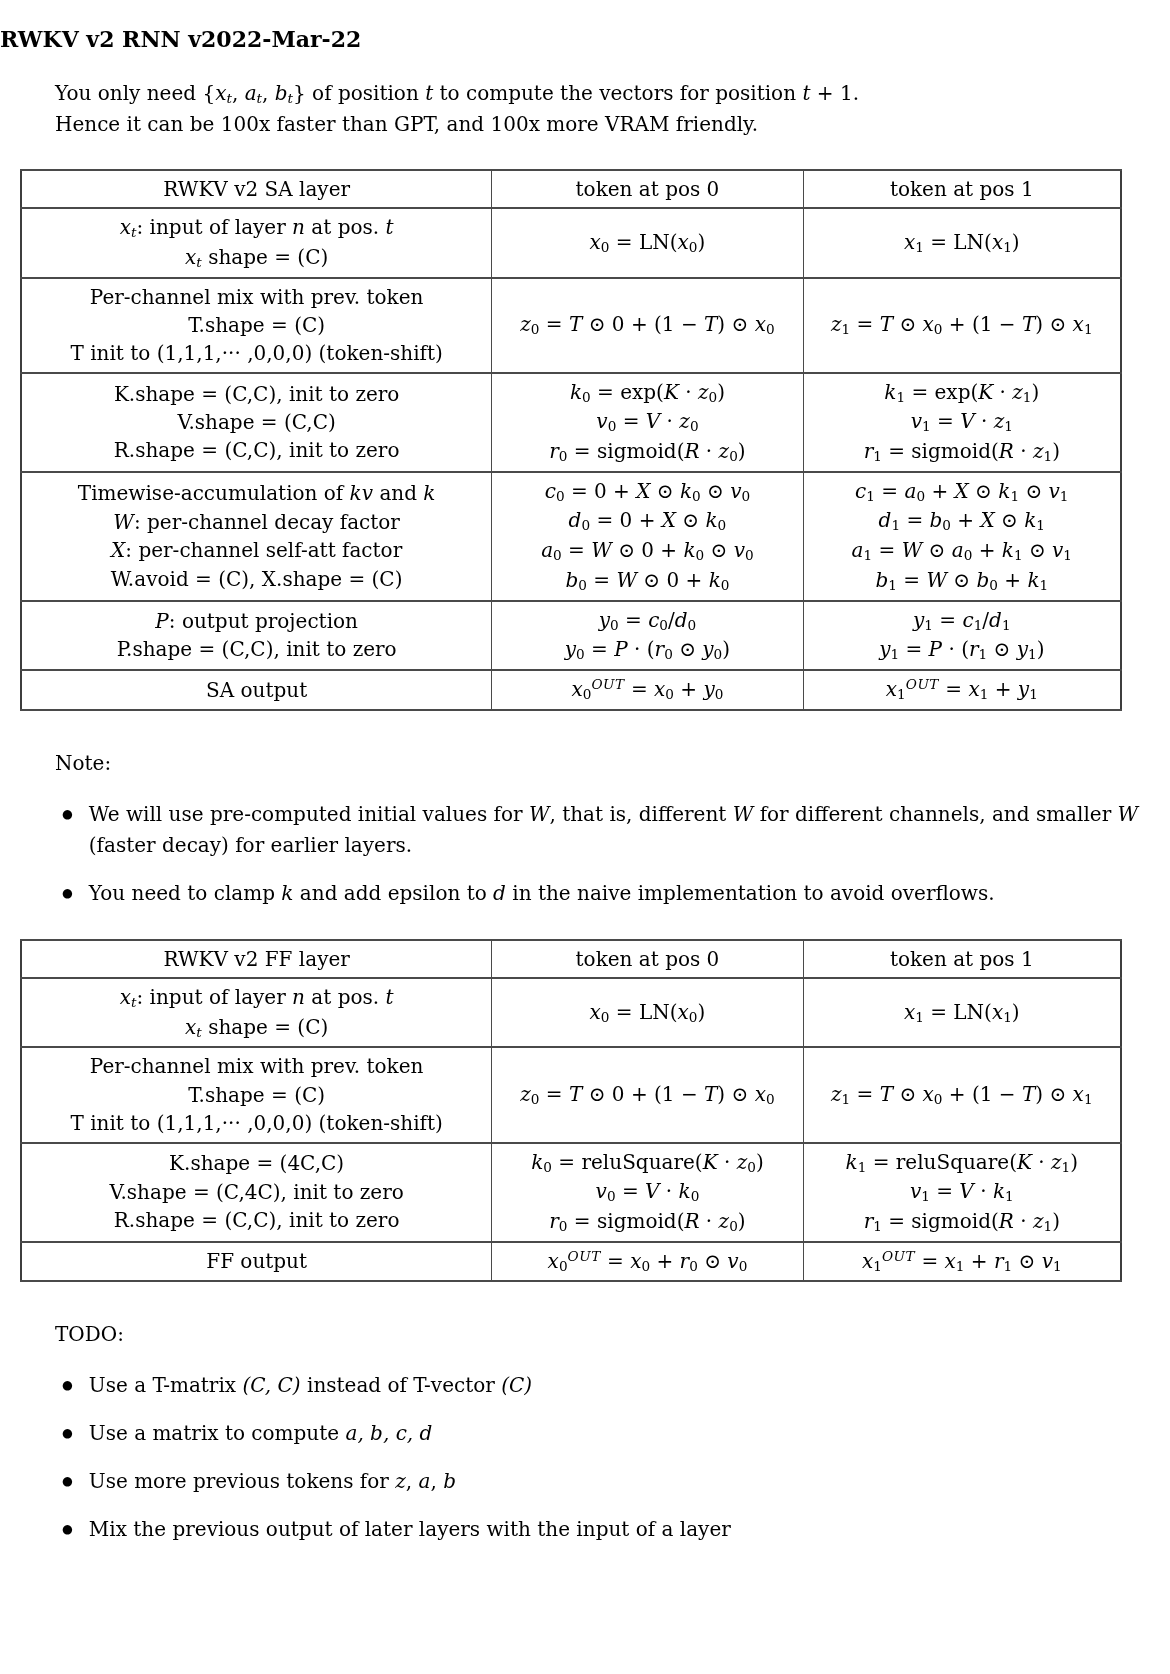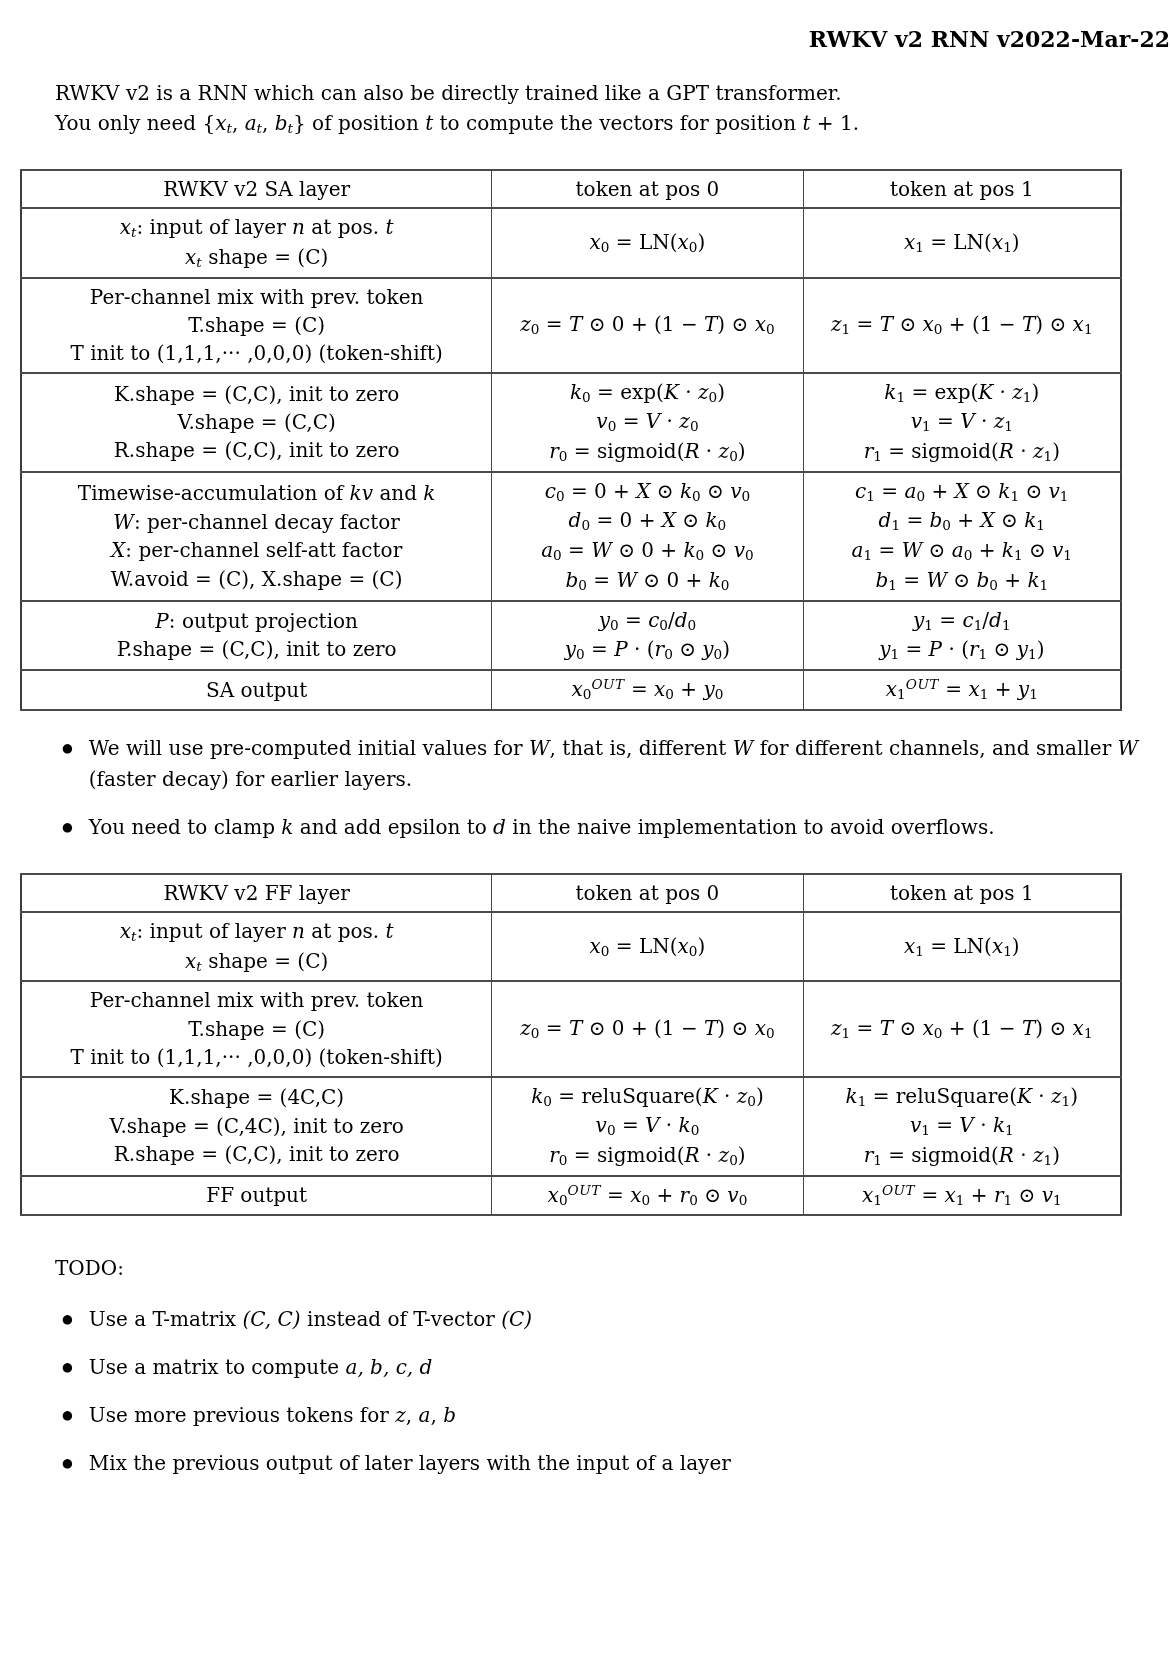--- a/index.html
+++ b/index.html
@@ -5,21 +5,21 @@
   html,body{margin:0;padding:0;background:#ffffff;}
   .page{
     position:relative;
     width:1170px;height:1674px;
     background:#ffffff;color:#000;
     font-family:"DejaVu Serif", "Liberation Serif", serif;
     font-size:20px;
     overflow:hidden;
   }
   .title{
-    text-align:right;
+    text-align:left;
     font-weight:bold;
     font-size:22px;
     padding-top:26px;
     margin:0;
   }
   .intro{margin:26px 30px 0 55px;line-height:1.5;}
   .iline{white-space:nowrap;}
   table.tbl{
     border-collapse:collapse;
     table-layout:fixed;
@@ -50,22 +50,22 @@
   .btext{flex:1 1 auto;}
 </style>
 </head>
 <body>
 
 <div class="page">
 
   <h1 class="title">RWKV v2 RNN v2022-Mar-22</h1>
 
   <div class="intro">
-      <div class="iline">RWKV v2 is a RNN which can also be directly trained like a GPT transformer.</div>
       <div class="iline">You only need {<i>x<sub>t</sub></i>, <i>a<sub>t</sub></i>, <i>b<sub>t</sub></i>} of position <i>t</i> to compute the vectors for position <i>t</i> + 1.</div>
+      <div class="iline">Hence it can be 100x faster than GPT, and 100x more VRAM friendly.</div>
     </div>
 
   <table class="tbl">
     <colgroup>
       <col style="width:42.8%">
         <col style="width:28.3%">
         <col style="width:28.9%">
     </colgroup>
     <thead>
       <tr>
@@ -158,20 +158,21 @@
           <td>
             <div><i>x</i><sub>0</sub><sup><i>OUT</i></sup> = <i>x</i><sub>0</sub> + <i>y</i><sub>0</sub></div>
           </td>
           <td>
             <div><i>x</i><sub>1</sub><sup><i>OUT</i></sup> = <i>x</i><sub>1</sub> + <i>y</i><sub>1</sub></div>
           </td>
         </tr>
       </tbody>
   </table>
 
+  <div class="section-heading">Note:</div>
   <div class="bullets">
       <div class="bullet-item">
         <span class="dot">●</span>
         <span class="btext">We will use pre-computed initial values for <i>W</i>, that is, different <i>W</i> for different channels, and smaller <i>W</i> (faster decay) for earlier layers.</span>
       </div>
       <div class="bullet-item">
         <span class="dot">●</span>
         <span class="btext">You need to clamp <i>k</i> and add epsilon to <i>d</i> in the naive implementation to avoid overflows.</span>
       </div>
     </div>

